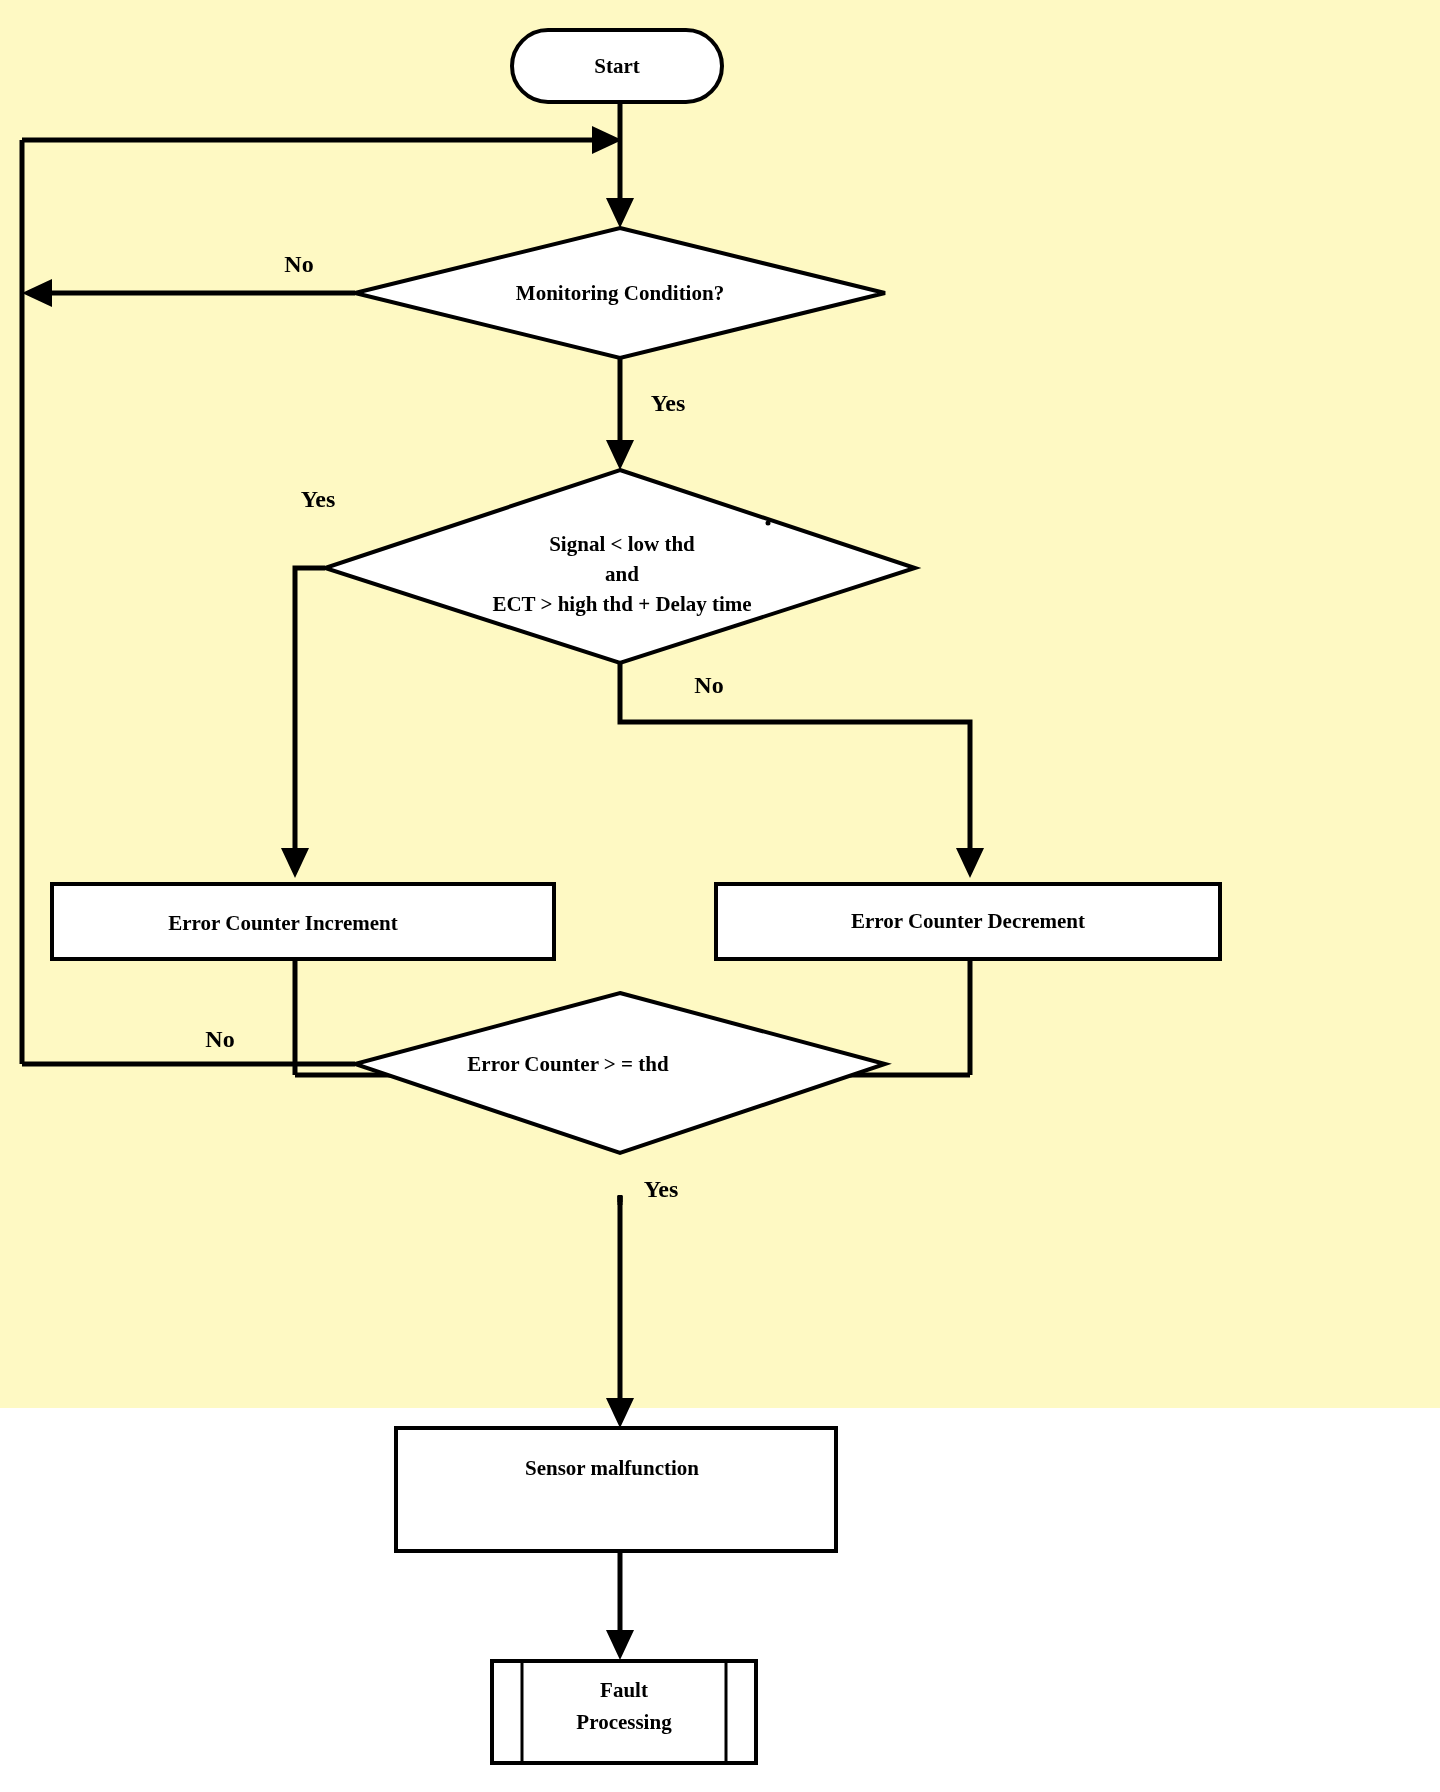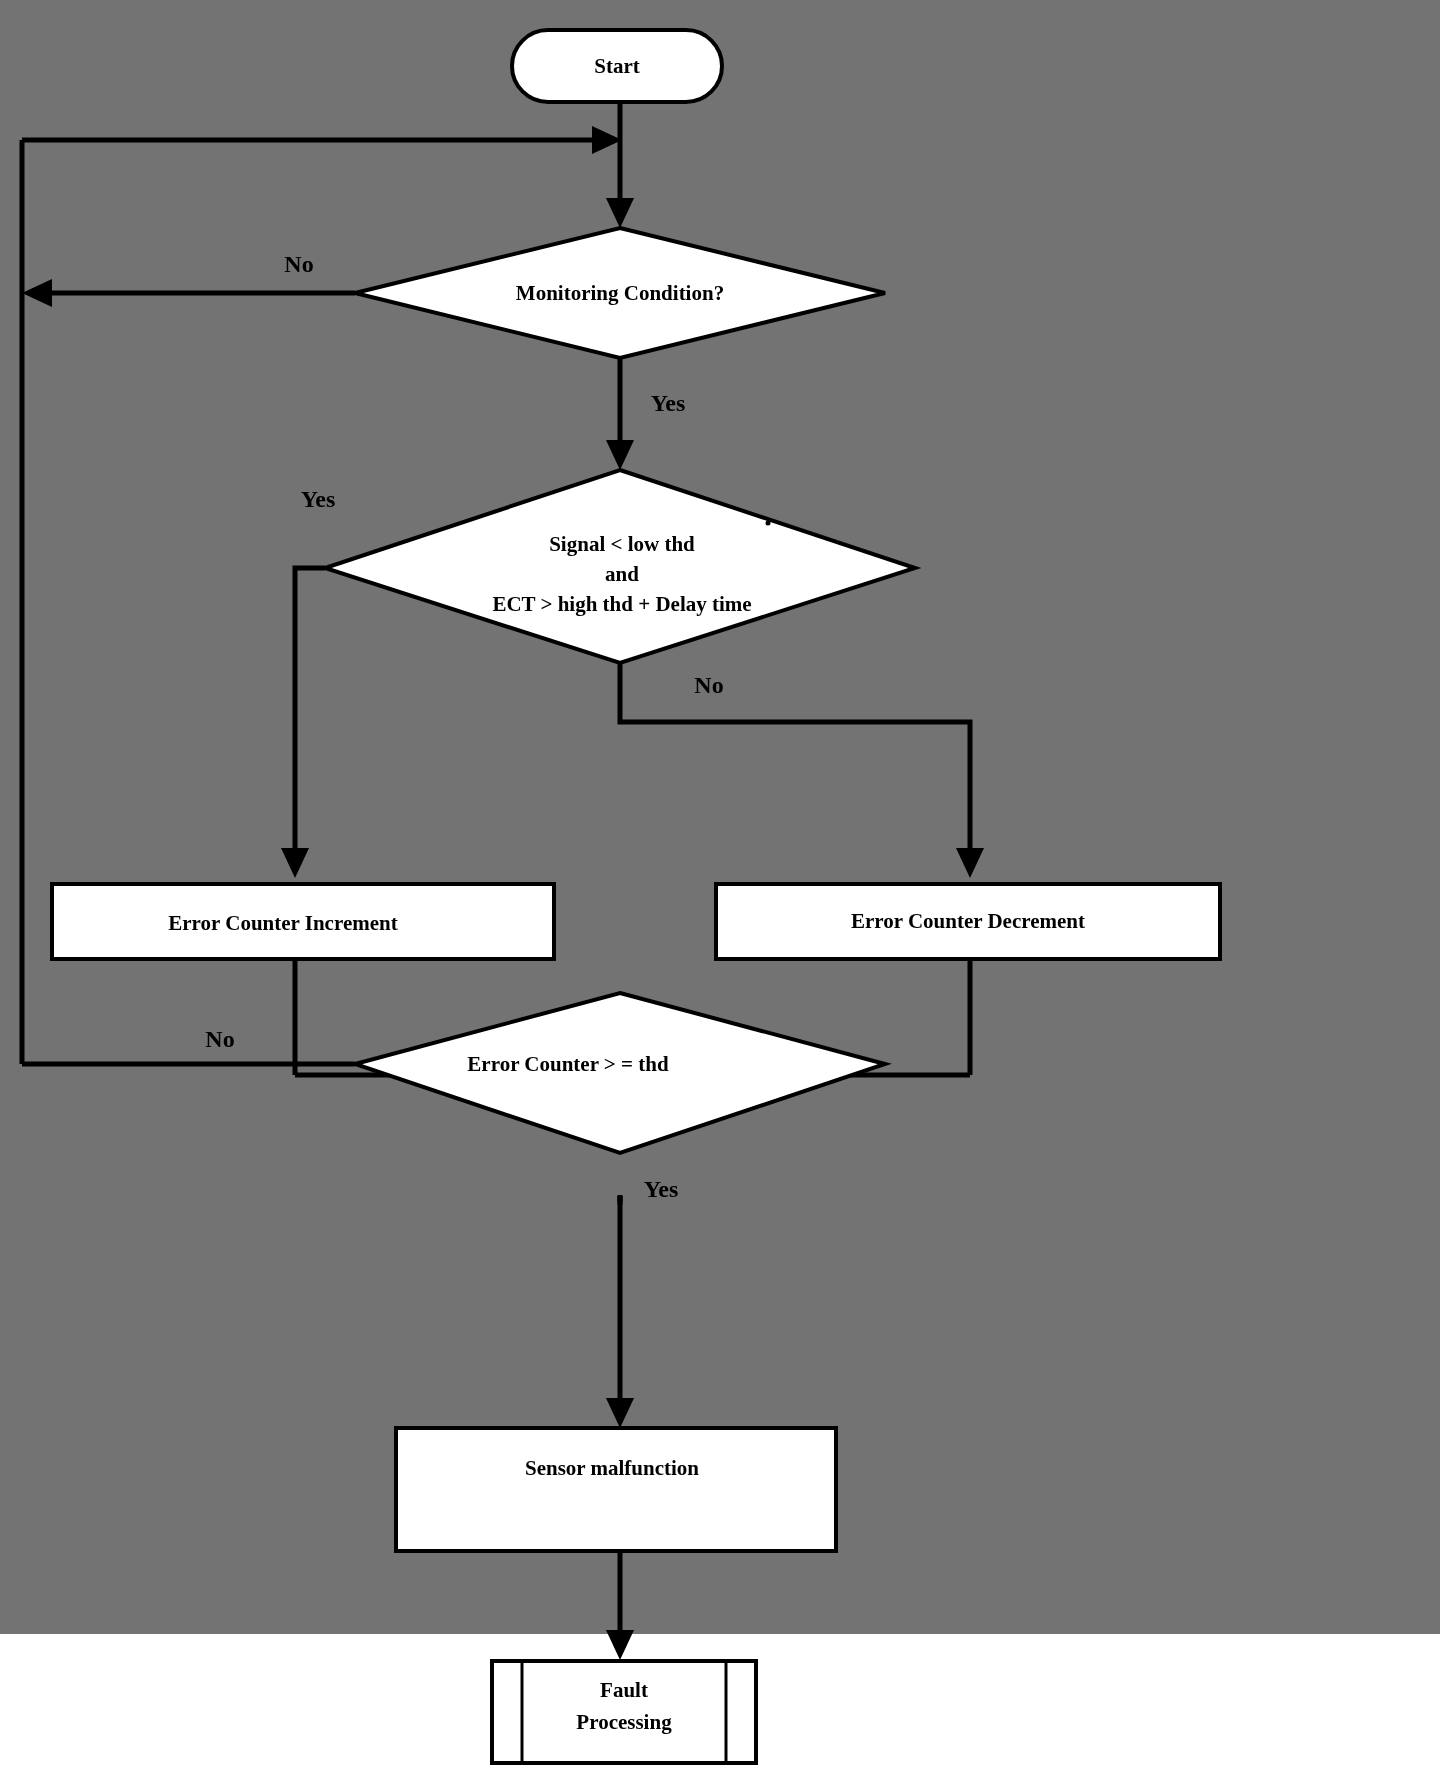--- a/index.html
+++ b/index.html
@@ -10,22 +10,22 @@
   }
   body {
     width: 1440px;
     height: 1792px;
     font-family: "Liberation Serif", "DejaVu Serif", serif;
     overflow: hidden;
   }
   #flow-root {
     position: relative;
     width: 1440px;
-    height: 1634px;
-    background: #737373;
+    height: 1408px;
+    background: #fef9c3;
   }
   svg#flow-svg {
     position: absolute;
     left: 0;
     top: 0;
     width: 1440px;
     height: 1792px;
     display: block;
   }
   .shape-outline {

